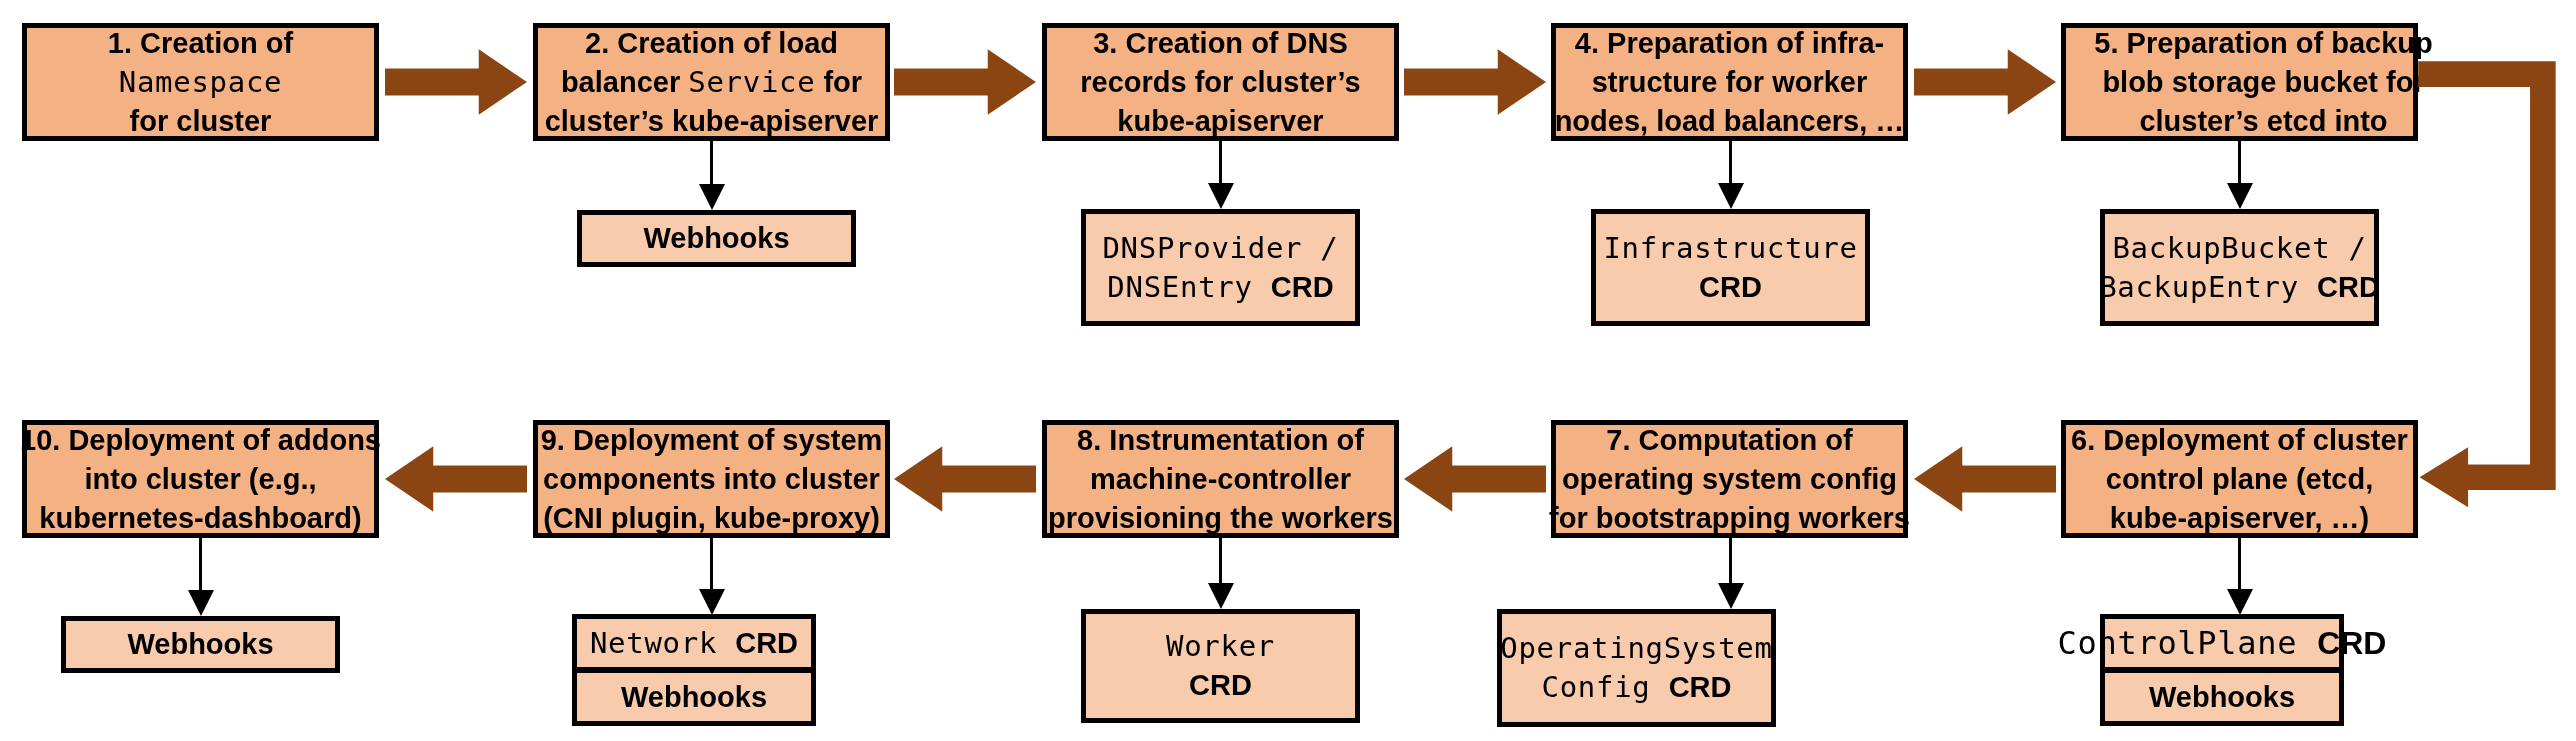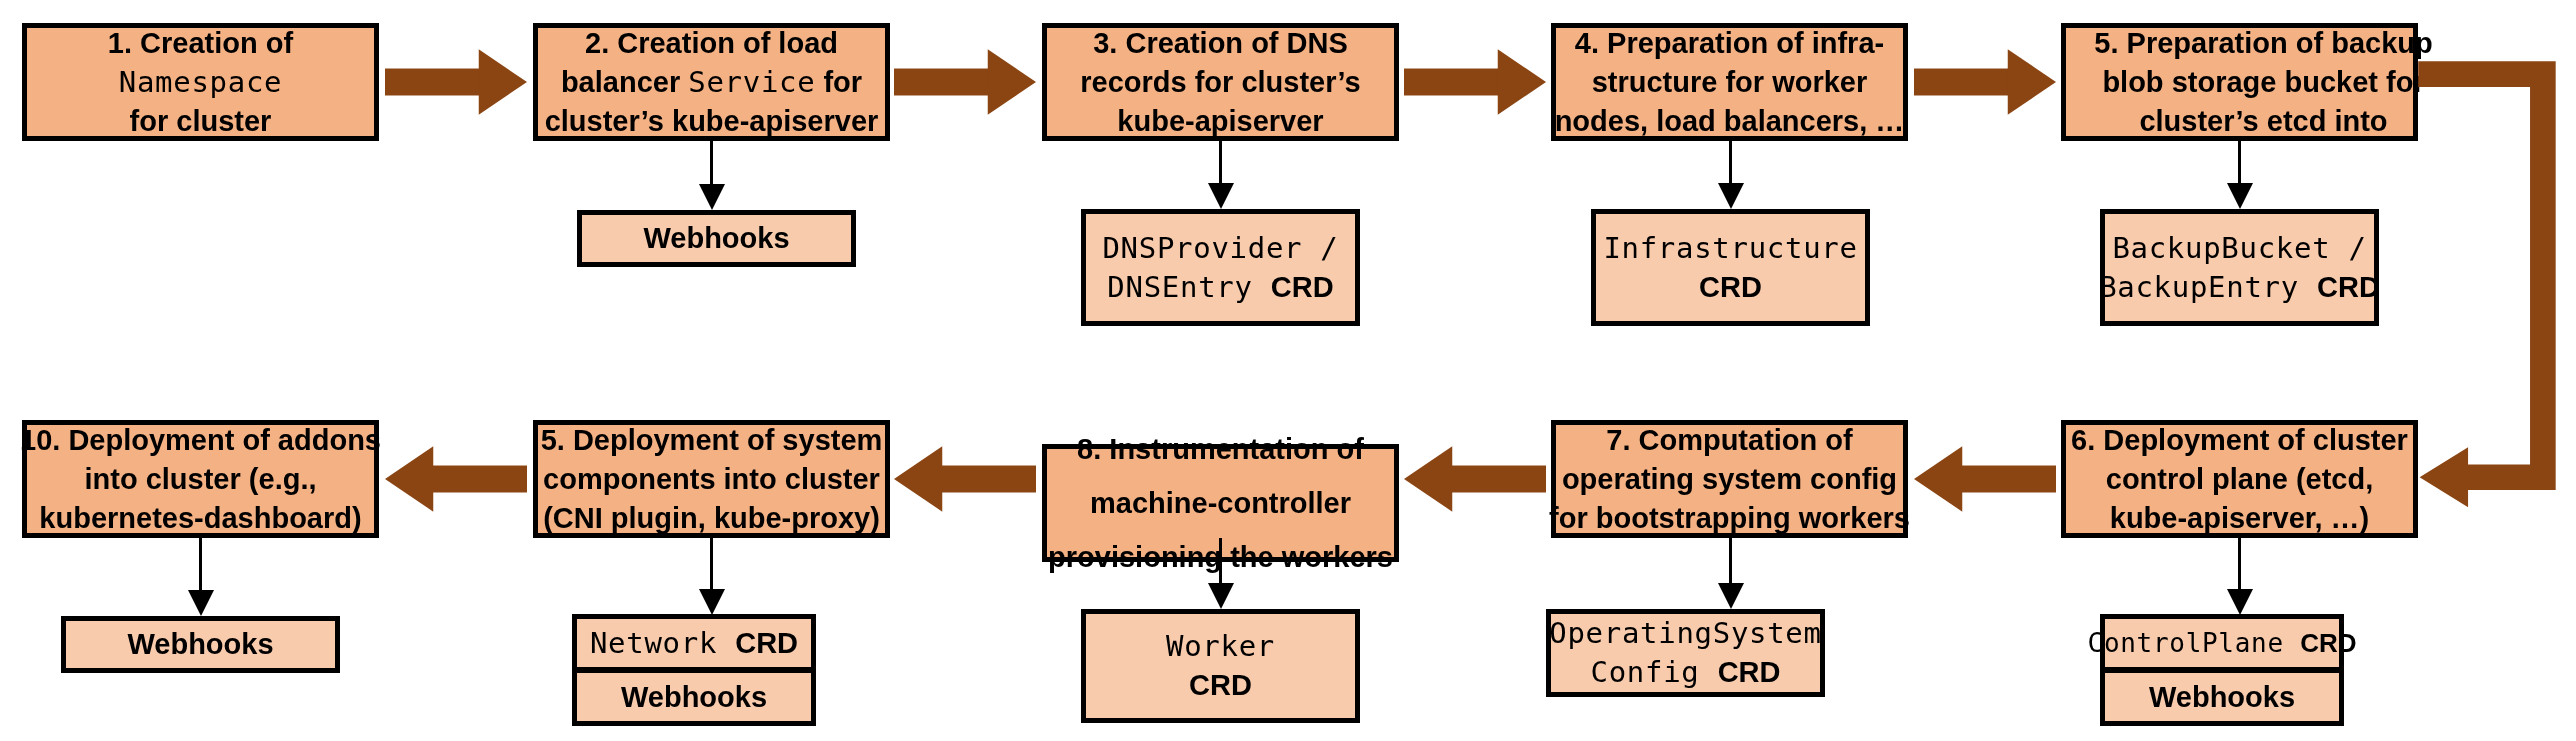--- a/index.html
+++ b/index.html
@@ -12,21 +12,21 @@
     display:flex;flex-direction:column;align-items:center;justify-content:center;
     text-align:center;font-weight:bold;font-size:29px;line-height:39px;box-sizing:border-box;
   }
   .main{width:357px;height:118px;}
   .sub{background:#F8CBAD;}
   .sub2{width:279px;height:117px;}
   .sub1{width:279px;height:57px;}
   .subrow{width:244px;height:58px;}
   .line{white-space:nowrap;}
   .mono{font-family:"DejaVu Sans Mono","Liberation Mono",monospace;font-weight:normal;letter-spacing:0.7px;}
-  .tight{font-size:26px;}
+  .tight{font-size:32px;}
   .crd{font-weight:bold;}
   .conn{position:absolute;display:flex;flex-direction:column;align-items:center;width:27px;}
   .conn-line{width:3.6px;background:#000;flex:1;}
   .conn-head{width:0;height:0;border-left:13.5px solid transparent;border-right:13.5px solid transparent;border-top:26px solid #000;}
   .harrow{position:absolute;width:142px;height:66px;}
   .elbow{position:absolute;left:2418px;top:57px;width:150px;height:463px;}
 </style>
 </head>
 <body>
 
@@ -62,26 +62,26 @@
     <div class="line"><span>cluster’s etcd into</span></div>
   </div>
 
   <div class="box main" style="left:22px;top:420px;">
     <div class="line"><span>10. Deployment of addons</span></div>
     <div class="line"><span>into cluster (e.g.,</span></div>
     <div class="line"><span>kubernetes-dashboard)</span></div>
   </div>
 
   <div class="box main" style="left:533px;top:420px;">
-    <div class="line"><span>5. Deployment of system</span></div>
+    <div class="line"><span>9. Deployment of system</span></div>
     <div class="line"><span>components into cluster</span></div>
     <div class="line"><span>(CNI plugin, kube-proxy)</span></div>
   </div>
 
-  <div class="box main" style="left:1042px;top:444px;gap:15px;">
+  <div class="box main" style="left:1042px;top:420px;">
     <div class="line"><span>8. Instrumentation of</span></div>
     <div class="line"><span>machine-controller</span></div>
     <div class="line"><span>provisioning the workers</span></div>
   </div>
 
   <div class="box main" style="left:1551px;top:420px;">
     <div class="line"><span>7. Computation of</span></div>
     <div class="line"><span>operating system config</span></div>
     <div class="line"><span>for bootstrapping workers</span></div>
   </div>
@@ -120,21 +120,21 @@
   </div>
   <div class="box sub subrow" style="left:572px;top:668px;">
     <div class="line"><span>Webhooks</span></div>
   </div>
 
   <div class="box sub sub2" style="left:1081px;top:609px;height:114px;">
     <div class="line"><span class="mono">Worker</span></div>
     <div class="line"><span class="crd">CRD</span></div>
   </div>
 
-  <div class="box sub sub2" style="left:1546px;top:609px;height:88px;text-align:right;">
+  <div class="box sub sub2" style="left:1497px;top:609px;height:118px;text-align:right;">
     <div class="line"><span class="mono">OperatingSystem</span></div>
     <div class="line"><span class="mono">Config </span><span class="crd">CRD</span></div>
   </div>
 
   <div class="box sub subrow tight" style="left:2100px;top:614px;">
     <div class="line"><span class="mono">ControlPlane </span><span class="crd">CRD</span></div>
   </div>
   <div class="box sub subrow" style="left:2100px;top:668px;">
     <div class="line"><span>Webhooks</span></div>
   </div>

